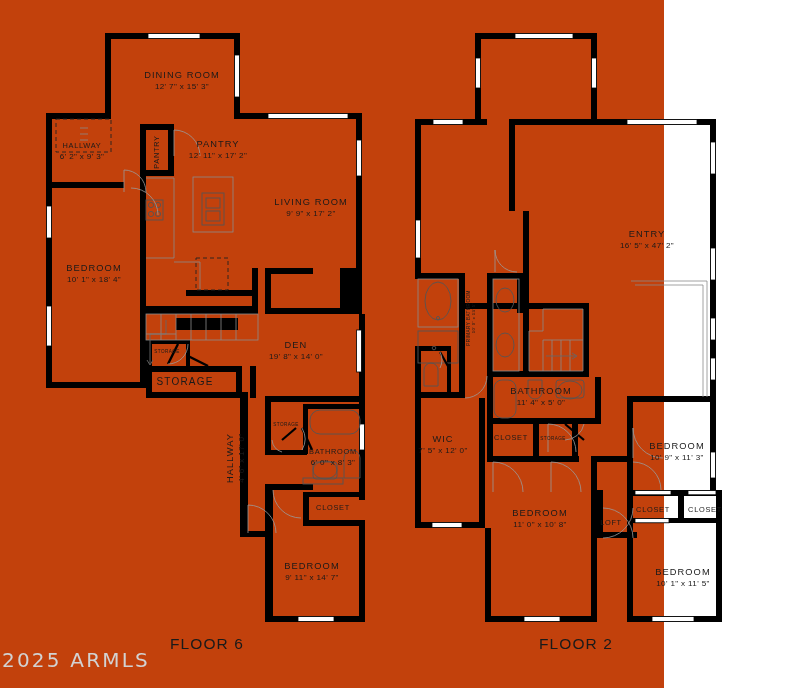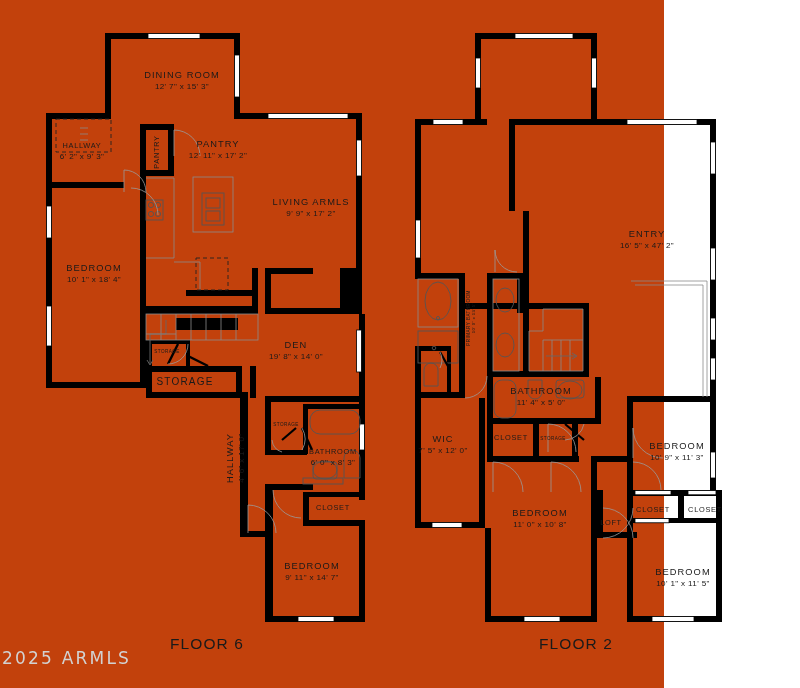--- a/index.html
+++ b/index.html
@@ -16,21 +16,21 @@
   .lbl .dm{display:block;font-size:8.1px;letter-spacing:.35px;margin-top:1px;}
   .lbl.small .nm{font-size:7.4px;letter-spacing:.7px;}
   .lbl.tiny .nm{font-size:4.6px;letter-spacing:.45px;}
   .lbl.big .nm{font-size:10px;letter-spacing:1.2px;}
   .lbl.rot90{transform:translate(-50%,-50%) rotate(-90deg);}
   .lbl.ctr{transform:translate(-50%,-50%);}
 
   .floorcap{position:absolute;font-size:15.5px;letter-spacing:1.1px;
             color:#1a1a1a;transform:translateX(-50%);}
 
-  .wm{position:absolute;left:2px;top:648px;font-size:17px;letter-spacing:2.2px;
+  .wm{position:absolute;left:2px;top:648px;font-size:20px;letter-spacing:2.2px;
       color:#d2d2d2;font-family:"DejaVu Sans",sans-serif;}
 </style>
 </head>
 <body>
 
 <div id="plan">
 
   <svg class="fp" viewBox="0 0 800 688">
     <defs>
       <style>
@@ -376,21 +376,21 @@
     <span class="dm">12' 11" x 17' 2"</span>
   </div>
   <div class="lbl rot90 small" style="left:157px;top:152px">
     <span class="nm">PANTRY</span>
   </div>
   <div class="lbl ctr small" style="left:82px;top:152px">
     <span class="nm">HALLWAY</span>
     <span class="dm">6' 2" x 9' 3"</span>
   </div>
   <div class="lbl ctr" style="left:311px;top:208px">
-    <span class="nm">LIVING ARMLS</span>
+    <span class="nm">LIVING ROOM</span>
     <span class="dm">9' 9" x 17' 2"</span>
   </div>
   <div class="lbl ctr" style="left:94px;top:274px">
     <span class="nm">BEDROOM</span>
     <span class="dm">10' 1" x 18' 4"</span>
   </div>
   <div class="lbl ctr" style="left:296px;top:351px">
     <span class="nm">DEN</span>
     <span class="dm">19' 8" x 14' 0"</span>
   </div>

